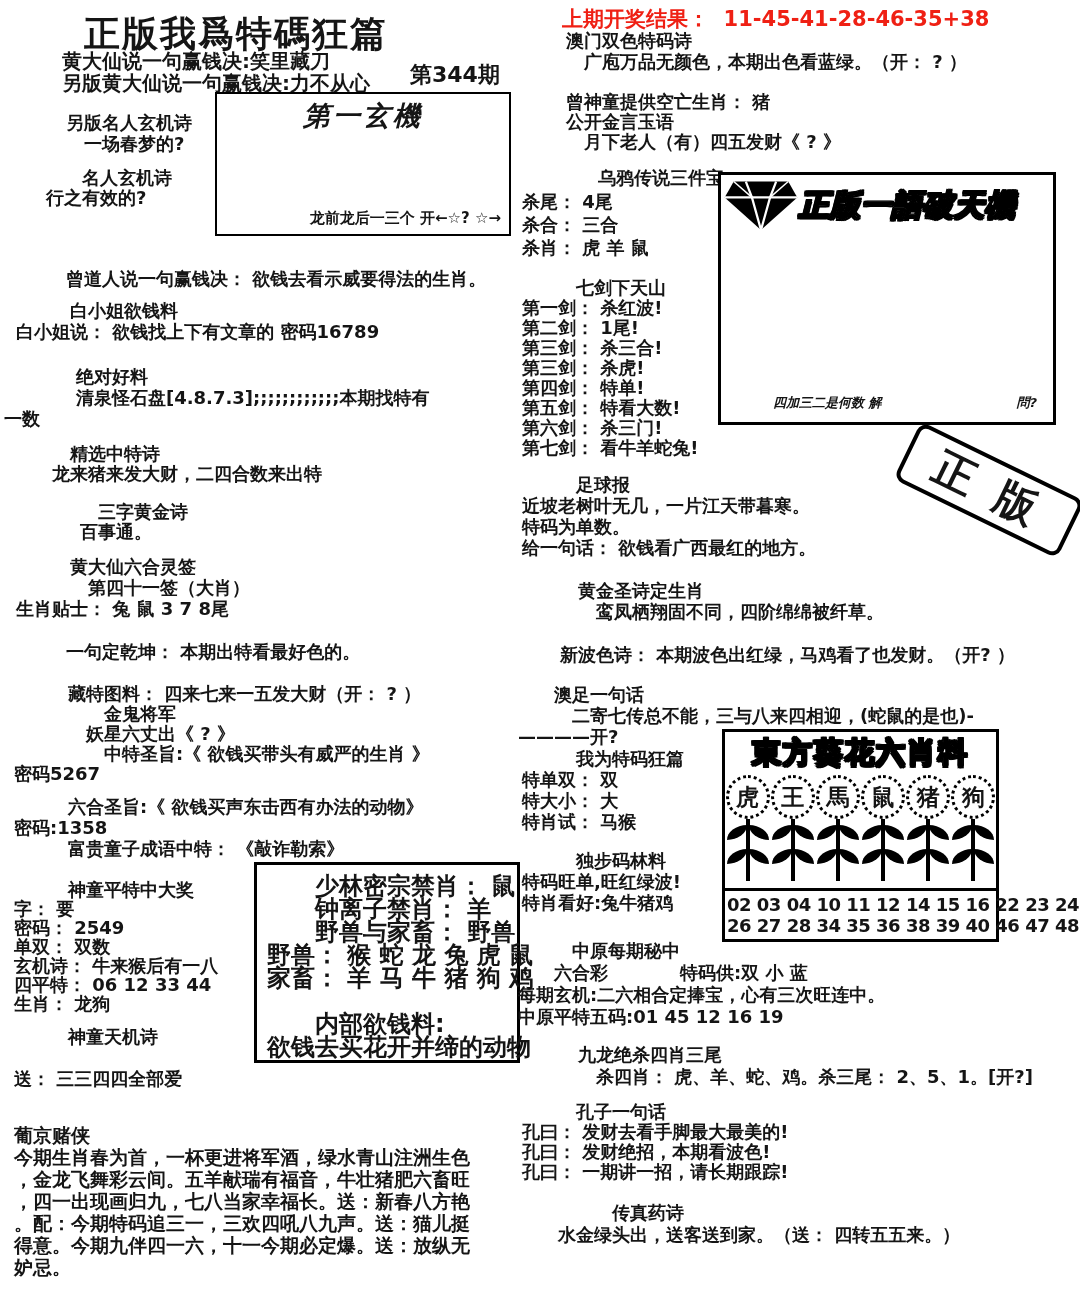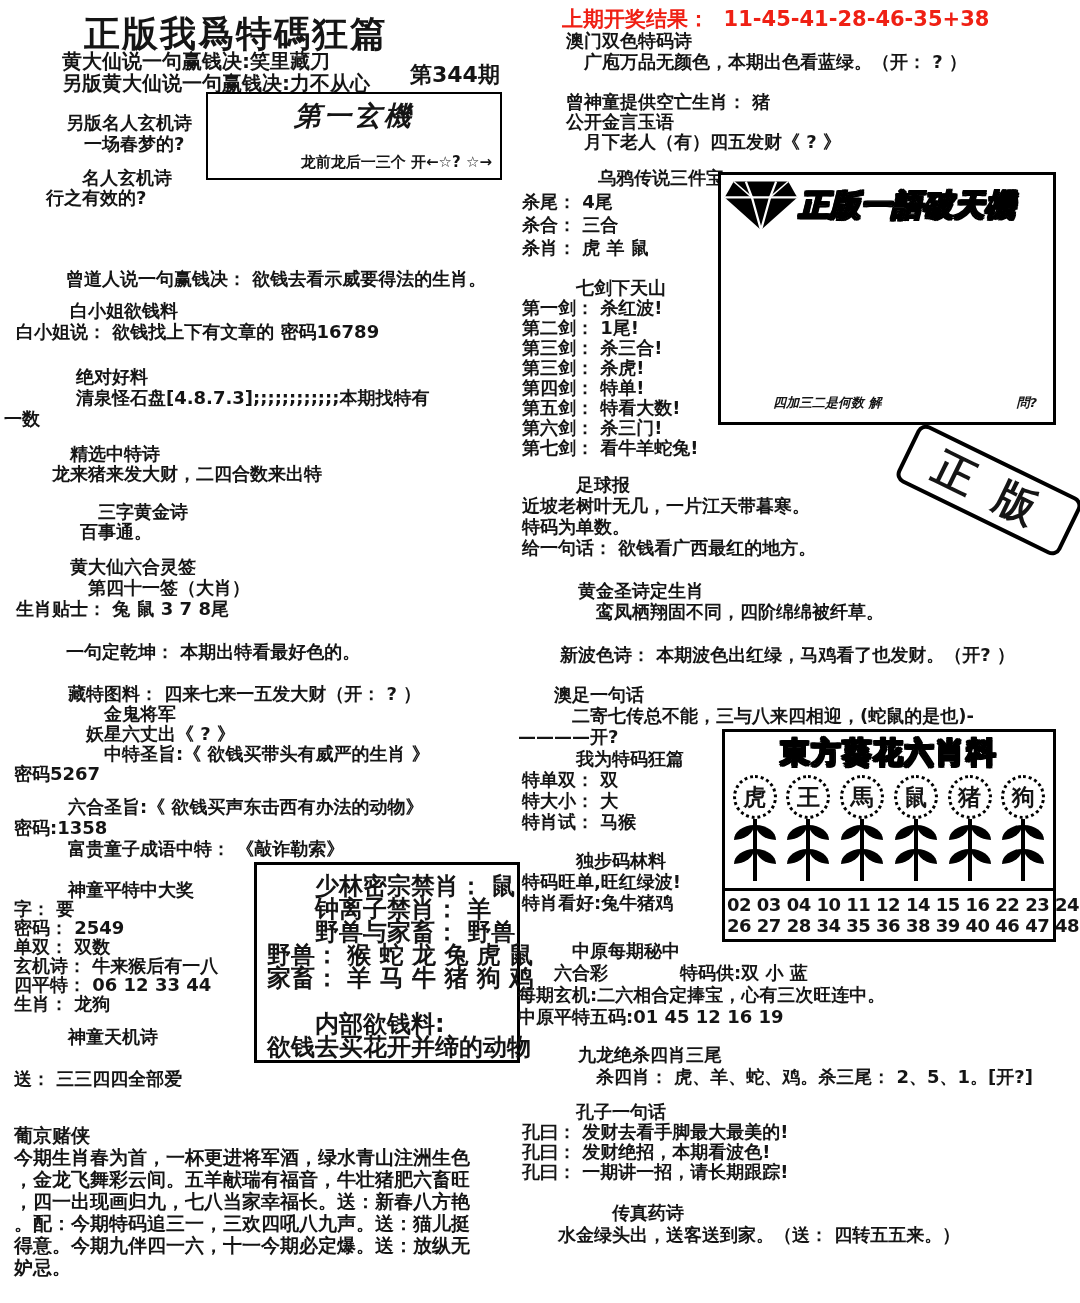--- a/index.html
+++ b/index.html
@@ -6,40 +6,40 @@
   .page{position:relative;width:1080px;height:1303px;background:#ffffff;overflow:hidden;
         font-family:"DejaVu Sans",sans-serif;color:#151515;font-weight:bold;}
   .blk{position:absolute;font-size:18px;line-height:20px;}
   .ln{white-space:pre;}
   .t-main{position:absolute;left:84px;top:10px;font-size:36px;font-weight:900;
           letter-spacing:2px;white-space:pre;}
   .issue{position:absolute;left:410px;top:60px;font-size:22px;}
   .red{position:absolute;left:562px;top:5px;font-size:21px;color:#ef2014;white-space:pre;}
   .box{position:absolute;border:3px solid #000;background:#fff;box-sizing:border-box;}
   
-  .xuanji{left:206px;top:92px;width:296px;height:88px;border-width:2px;}
+  .xuanji{left:215px;top:92px;width:296px;height:144px;border-width:2px;}
   .xz-title{position:absolute;top:4px;left:0;right:0;text-align:center;font-size:27px;
             font-style:italic;font-weight:900;letter-spacing:3px;}
   .xz-hint{position:absolute;bottom:6px;right:8px;font-size:15px;white-space:pre;}
   
   .tianji{left:718px;top:172px;width:338px;height:253px;}
   .tj-head{position:absolute;top:2px;left:2px;display:flex;align-items:flex-start;}
   .tj-title{font-size:30px;font-style:italic;font-weight:900;letter-spacing:1px;white-space:pre;margin-top:8px;}
   .tj-foot-l{position:absolute;bottom:10px;left:52px;font-size:13px;font-style:italic;white-space:pre;}
   .tj-foot-r{position:absolute;bottom:10px;right:16px;font-size:13px;font-style:italic;}
   .outline{color:#fff;-webkit-text-stroke:1.4px #000;
            text-shadow:-1.5px -1.5px 0 #000,1.5px -1.5px 0 #000,-1.5px 1.5px 0 #000,
                         1.5px 1.5px 0 #000,-1.5px 0 0 #000,1.5px 0 0 #000,0 -1.5px 0 #000,0 1.5px 0 #000;}
   
   .stamp{position:absolute;left:898px;top:458px;width:182px;height:64px;border:4px solid #000;
          border-radius:10px;transform:rotate(26deg);display:flex;align-items:center;
          justify-content:center;font-size:42px;font-weight:900;letter-spacing:26px;
          padding-left:18px;box-sizing:border-box;background:#fff;}
   
-  .sunbox{left:722px;top:729px;width:334px;height:213px;}
+  .sunbox{left:722px;top:729px;width:277px;height:213px;}
   .sb-title{text-align:center;font-size:29px;font-weight:900;letter-spacing:2px;margin-top:1px;}
   .sb-flowers{display:flex;justify-content:space-evenly;height:108px;margin-top:2px;}
   .sun{position:relative;width:48px;height:108px;}
   .sun-head{position:absolute;top:0;left:50%;transform:translateX(-50%);width:38px;height:38px;
             border:3px dotted #000;border-radius:50%;display:flex;align-items:center;
             justify-content:center;font-size:23px;font-weight:900;}
   .sun-stem{position:absolute;top:44px;left:0;width:100%;height:62px;}
   .sun-stem::before{content:"";position:absolute;left:50%;top:0;width:4px;height:62px;
                     background:#000;transform:translateX(-50%);}
   .leafrow{position:absolute;left:0;width:100%;height:16px;}

